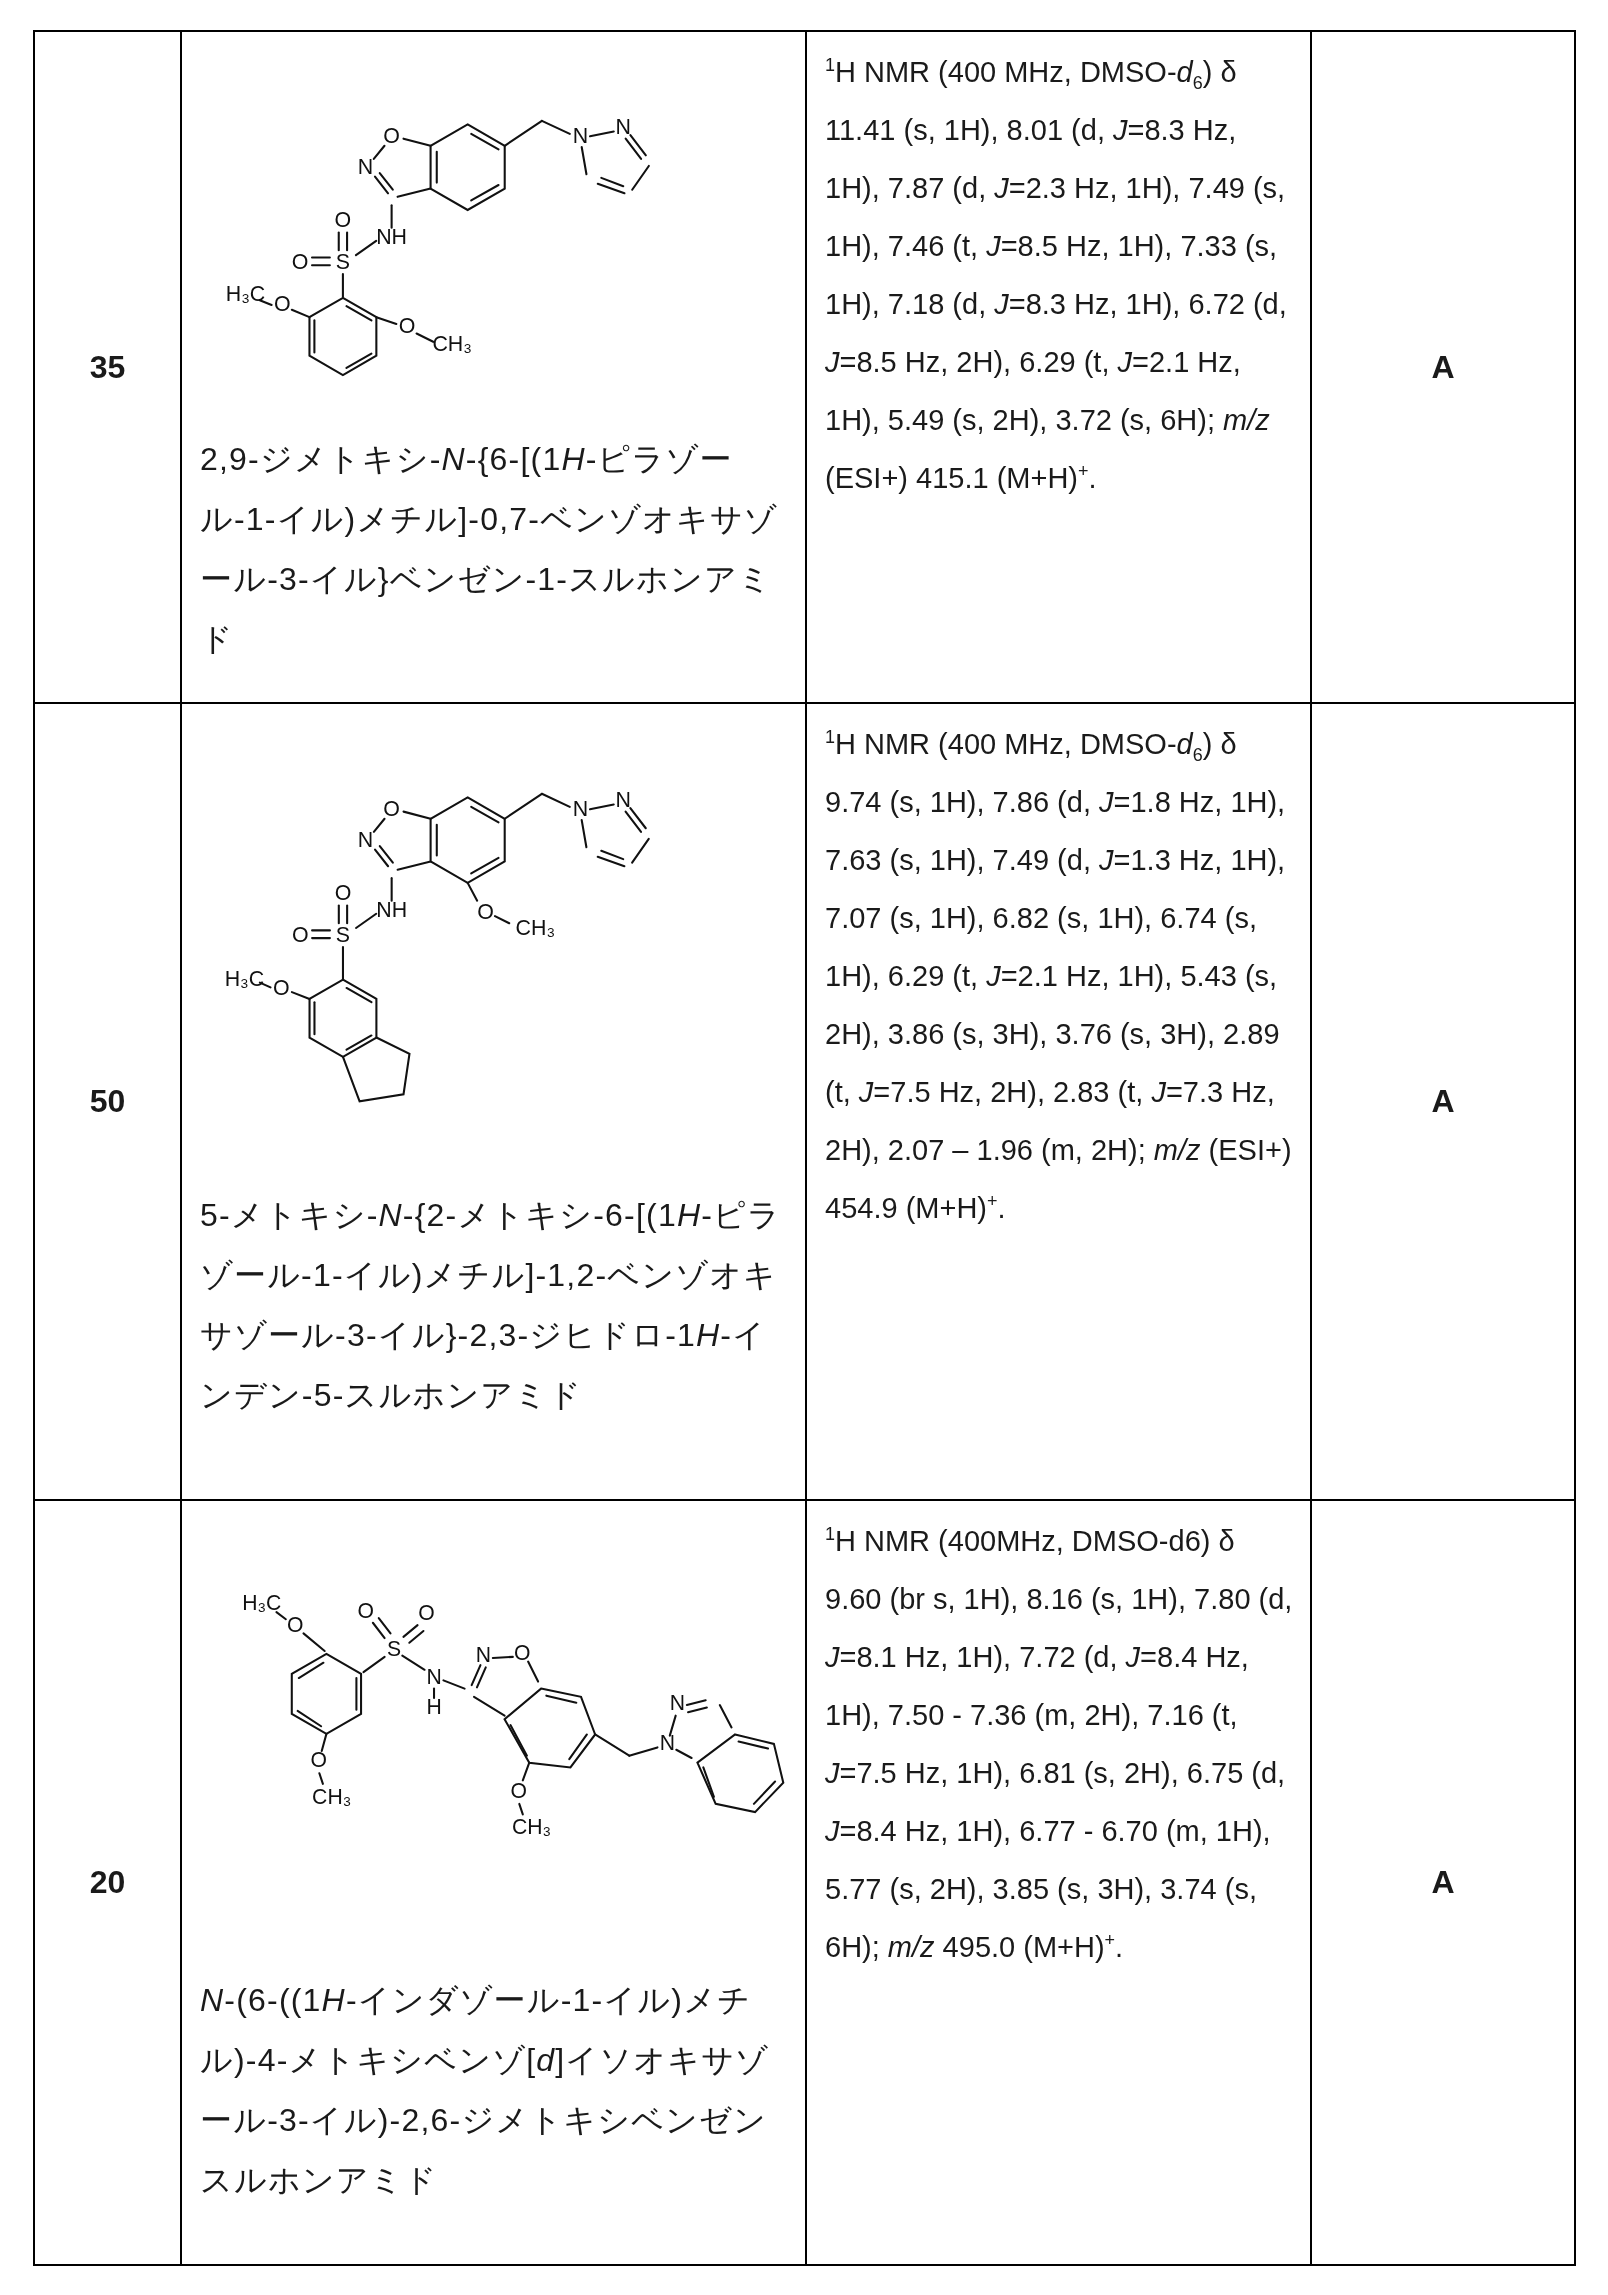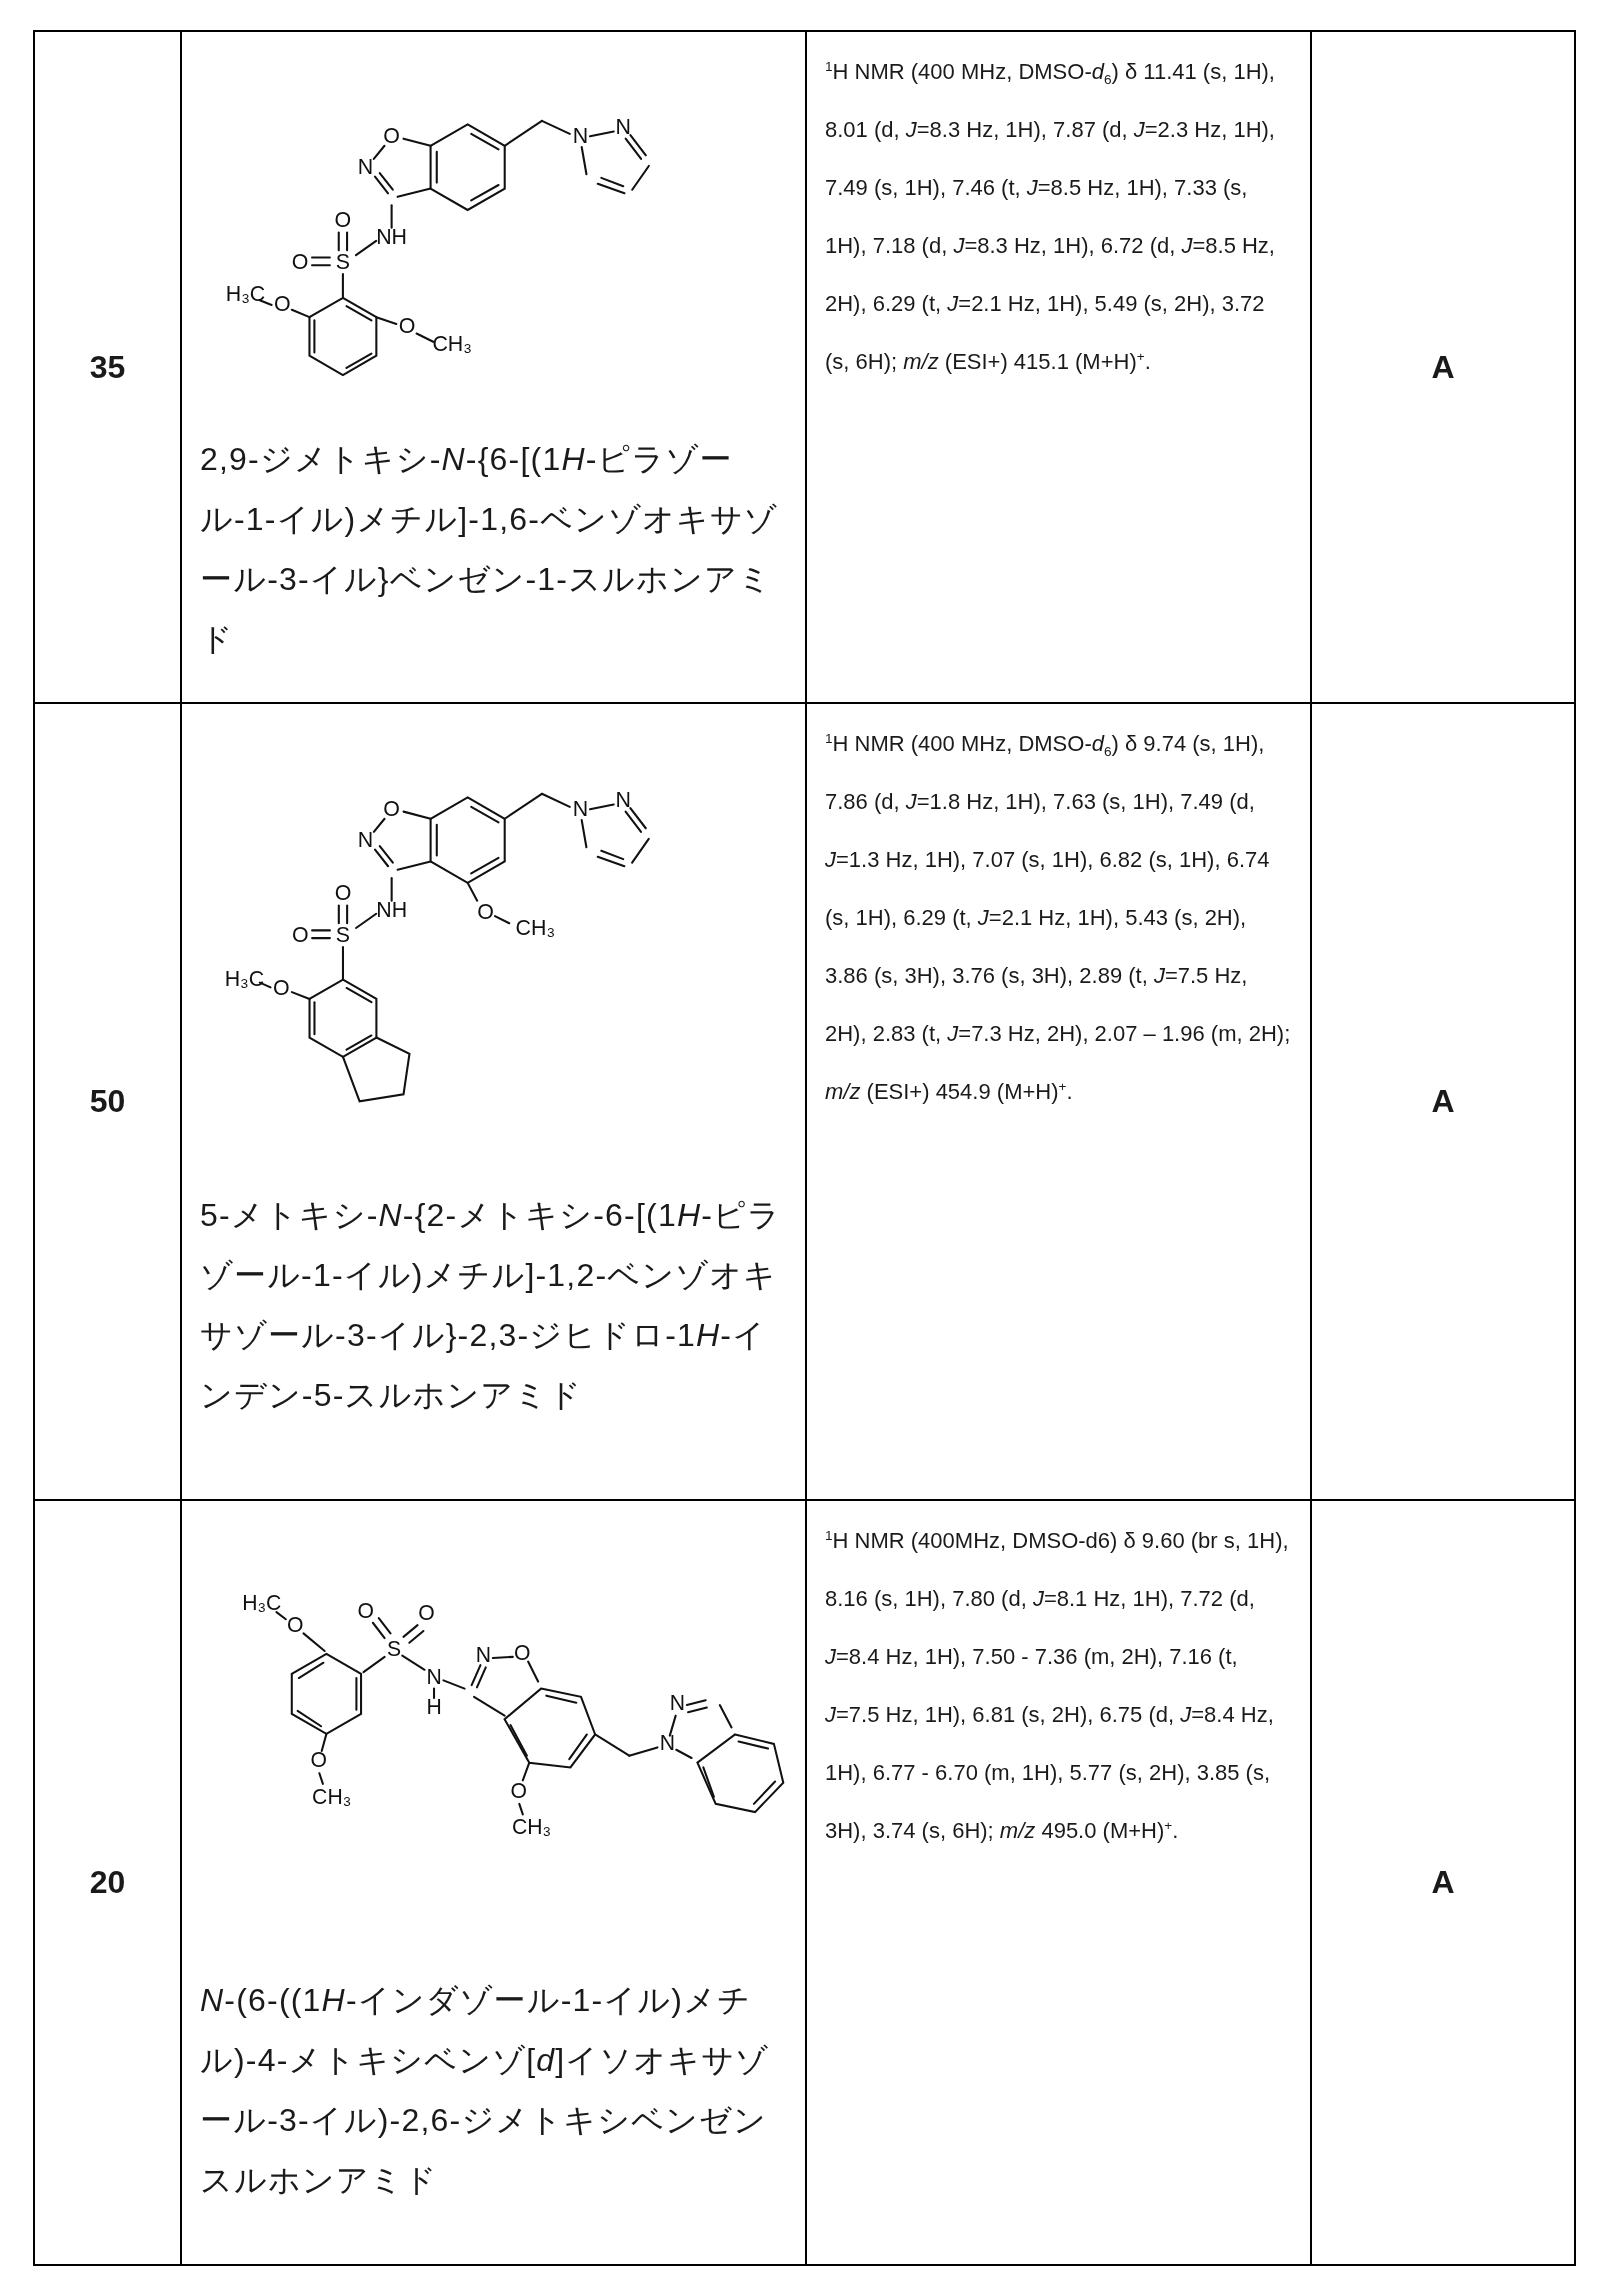--- a/index.html
+++ b/index.html
@@ -2,21 +2,21 @@
 <html style="font-size:9.6px"><head>
 <meta charset="utf-8">
 <style>
   html,body{margin:0;padding:0;background:#ffffff;}
   body{font-family:"Liberation Sans","DejaVu Sans",sans-serif;color:#1a1a1a;}
   .page{width:1609px;height:2295px;box-sizing:border-box;padding:30px 0 0 33px;background:#fff;}
   table.cmp{border-collapse:collapse;table-layout:fixed;width:1541px;}
   td{border:2.4px solid #000;vertical-align:top;box-sizing:border-box;padding:0;}
   td.num-cell,td.grade-cell{vertical-align:middle;text-align:center;font-weight:bold;font-size:32px;}
   td.struct-cell{padding:8.4px 17px 12px 18px;}
-  td.nmr-cell{padding:10.8px 15.6px 10.8px 18px;font-size:22px;line-height:58px;}
+  td.nmr-cell{padding:10.8px 15.6px 10.8px 18px;font-size:29px;line-height:58px;}
   .nmr-box{word-wrap:break-word;}
   .nmr-box i{font-style:italic;}
   sup,sub{font-size:62%;line-height:0;}
   .name{font-size:32px;line-height:60px;letter-spacing:1.2px;margin-top:3.6px;}
   .name i{font-style:italic;}
   .struct-box{display:flex;align-items:center;justify-content:flex-start;}
   .h28{height:385px;} .h29{height:469px;} .h30{height:457px;}
   svg text{font-family:"Liberation Sans","DejaVu Sans",sans-serif;font-size:36px;fill:#111;}
   svg .bond{stroke:#111;stroke-width:3.5;fill:none;stroke-linecap:round;}
 </style>
@@ -82,21 +82,21 @@
         <text x="168" y="312" text-anchor="middle">O</text>
         <text x="240" y="312" text-anchor="middle">S</text>
         <text x="76" y="366" text-anchor="middle">H₃C</text>
         <text x="138" y="382" text-anchor="middle">O</text>
         <text x="348" y="420" text-anchor="middle">O</text>
         <text x="424" y="450" text-anchor="middle">CH₃</text>
         <text x="640" y="100" text-anchor="middle">N</text>
         <text x="712" y="84" text-anchor="middle">N</text>
       </svg>
     </div>
-    <div class="name"><span>2,9-ジメトキシ-</span><i>N</i><span>-{6-[(1</span><i>H</i><span>-ピラゾール-1-イル)メチル]-1,6-ベンゾオキサゾール-3-イル}ベンゼン-1-スルホンアミド</span></div>
+    <div class="name"><span>2,9-ジメトキシ-</span><i>N</i><span>-{6-[(1</span><i>H</i><span>-ピラゾール-1-イル)メチル]-0,7-ベンゾオキサゾール-3-イル}ベンゼン-1-スルホンアミド</span></div>
   </td>
   <td class="nmr-cell">
     <div class="nmr-box"><sup>1</sup><span>H NMR (400 MHz, DMSO-</span><i>d</i><sub>6</sub><span>) δ 11.41 (s, 1H), 8.01 (d, </span><i>J</i><span>=8.3 Hz, 1H), 7.87 (d, </span><i>J</i><span>=2.3 Hz, 1H), 7.49 (s, 1H), 7.46 (t, </span><i>J</i><span>=8.5 Hz, 1H), 7.33 (s, 1H), 7.18 (d, </span><i>J</i><span>=8.3 Hz, 1H), 6.72 (d, </span><i>J</i><span>=8.5 Hz, 2H), 6.29 (t, </span><i>J</i><span>=2.1 Hz, 1H), 5.49 (s, 2H), 3.72 (s, 6H); </span><i>m/z</i><span> (ESI+) 415.1 (M+H)</span><sup>+</sup><span>.</span></div>
   </td>
   <td class="grade-cell">
     <div>A</div>
   </td>
 </tr>
 
 <tr style="height:797px">

